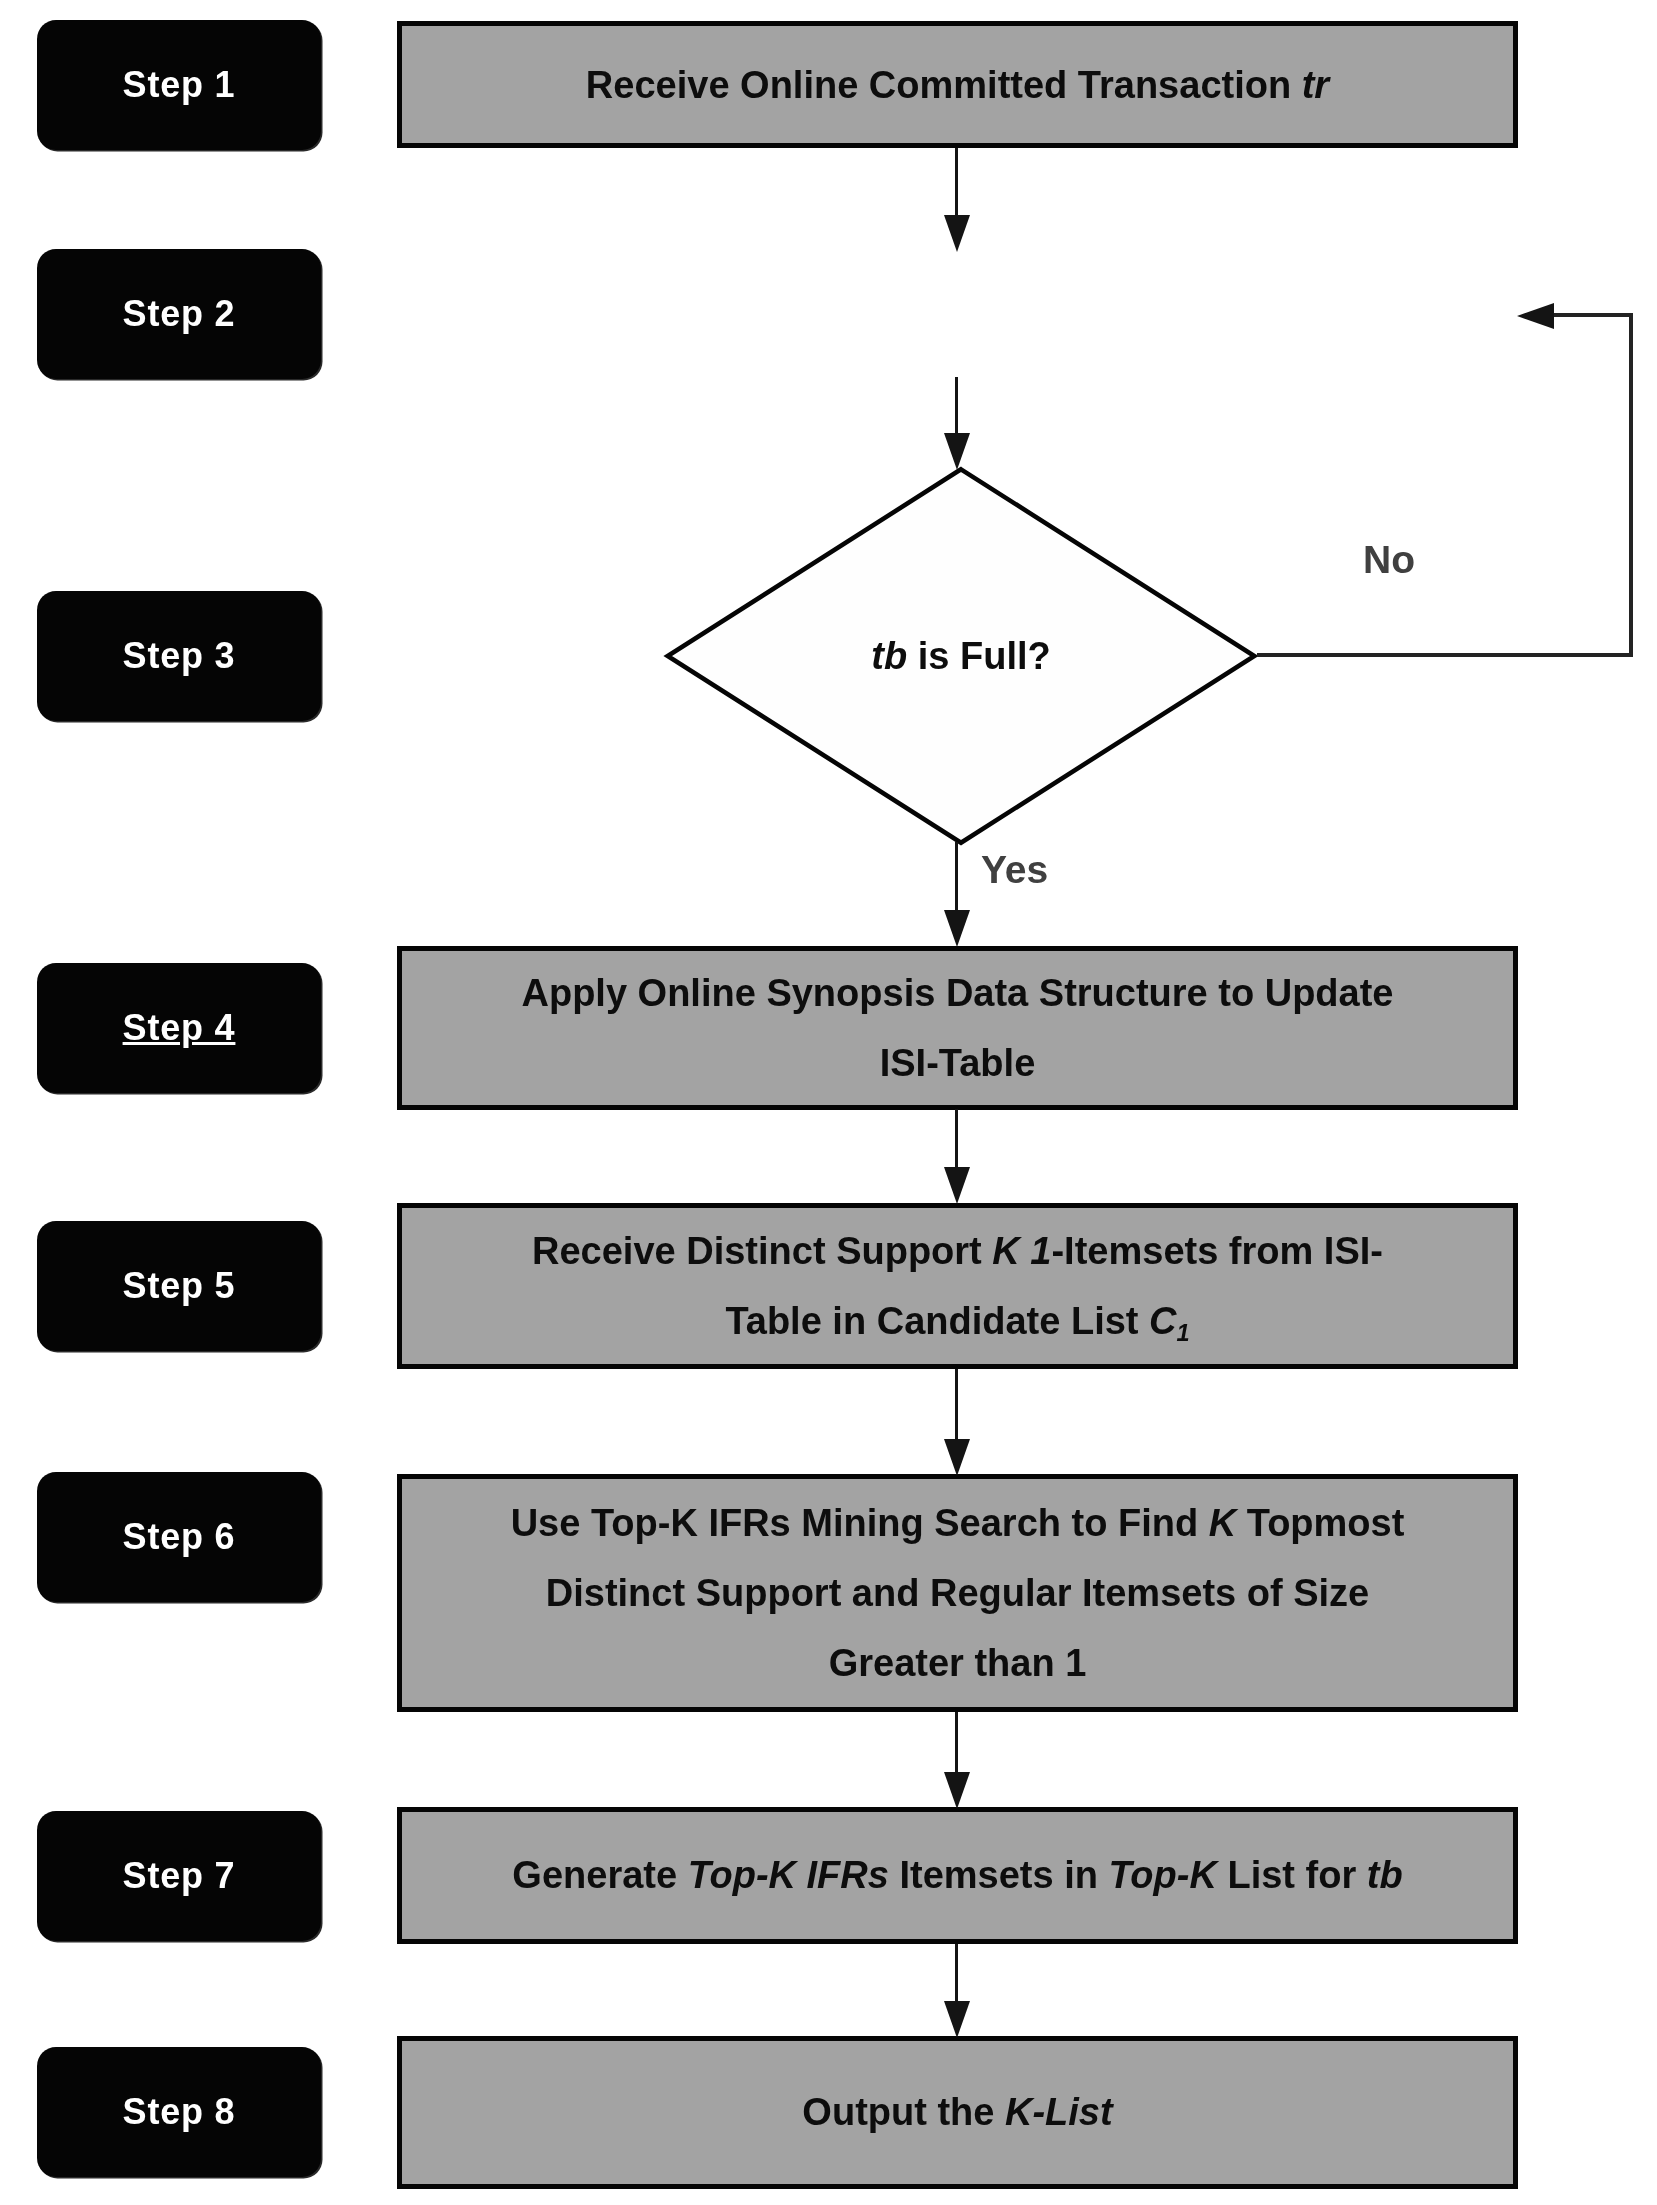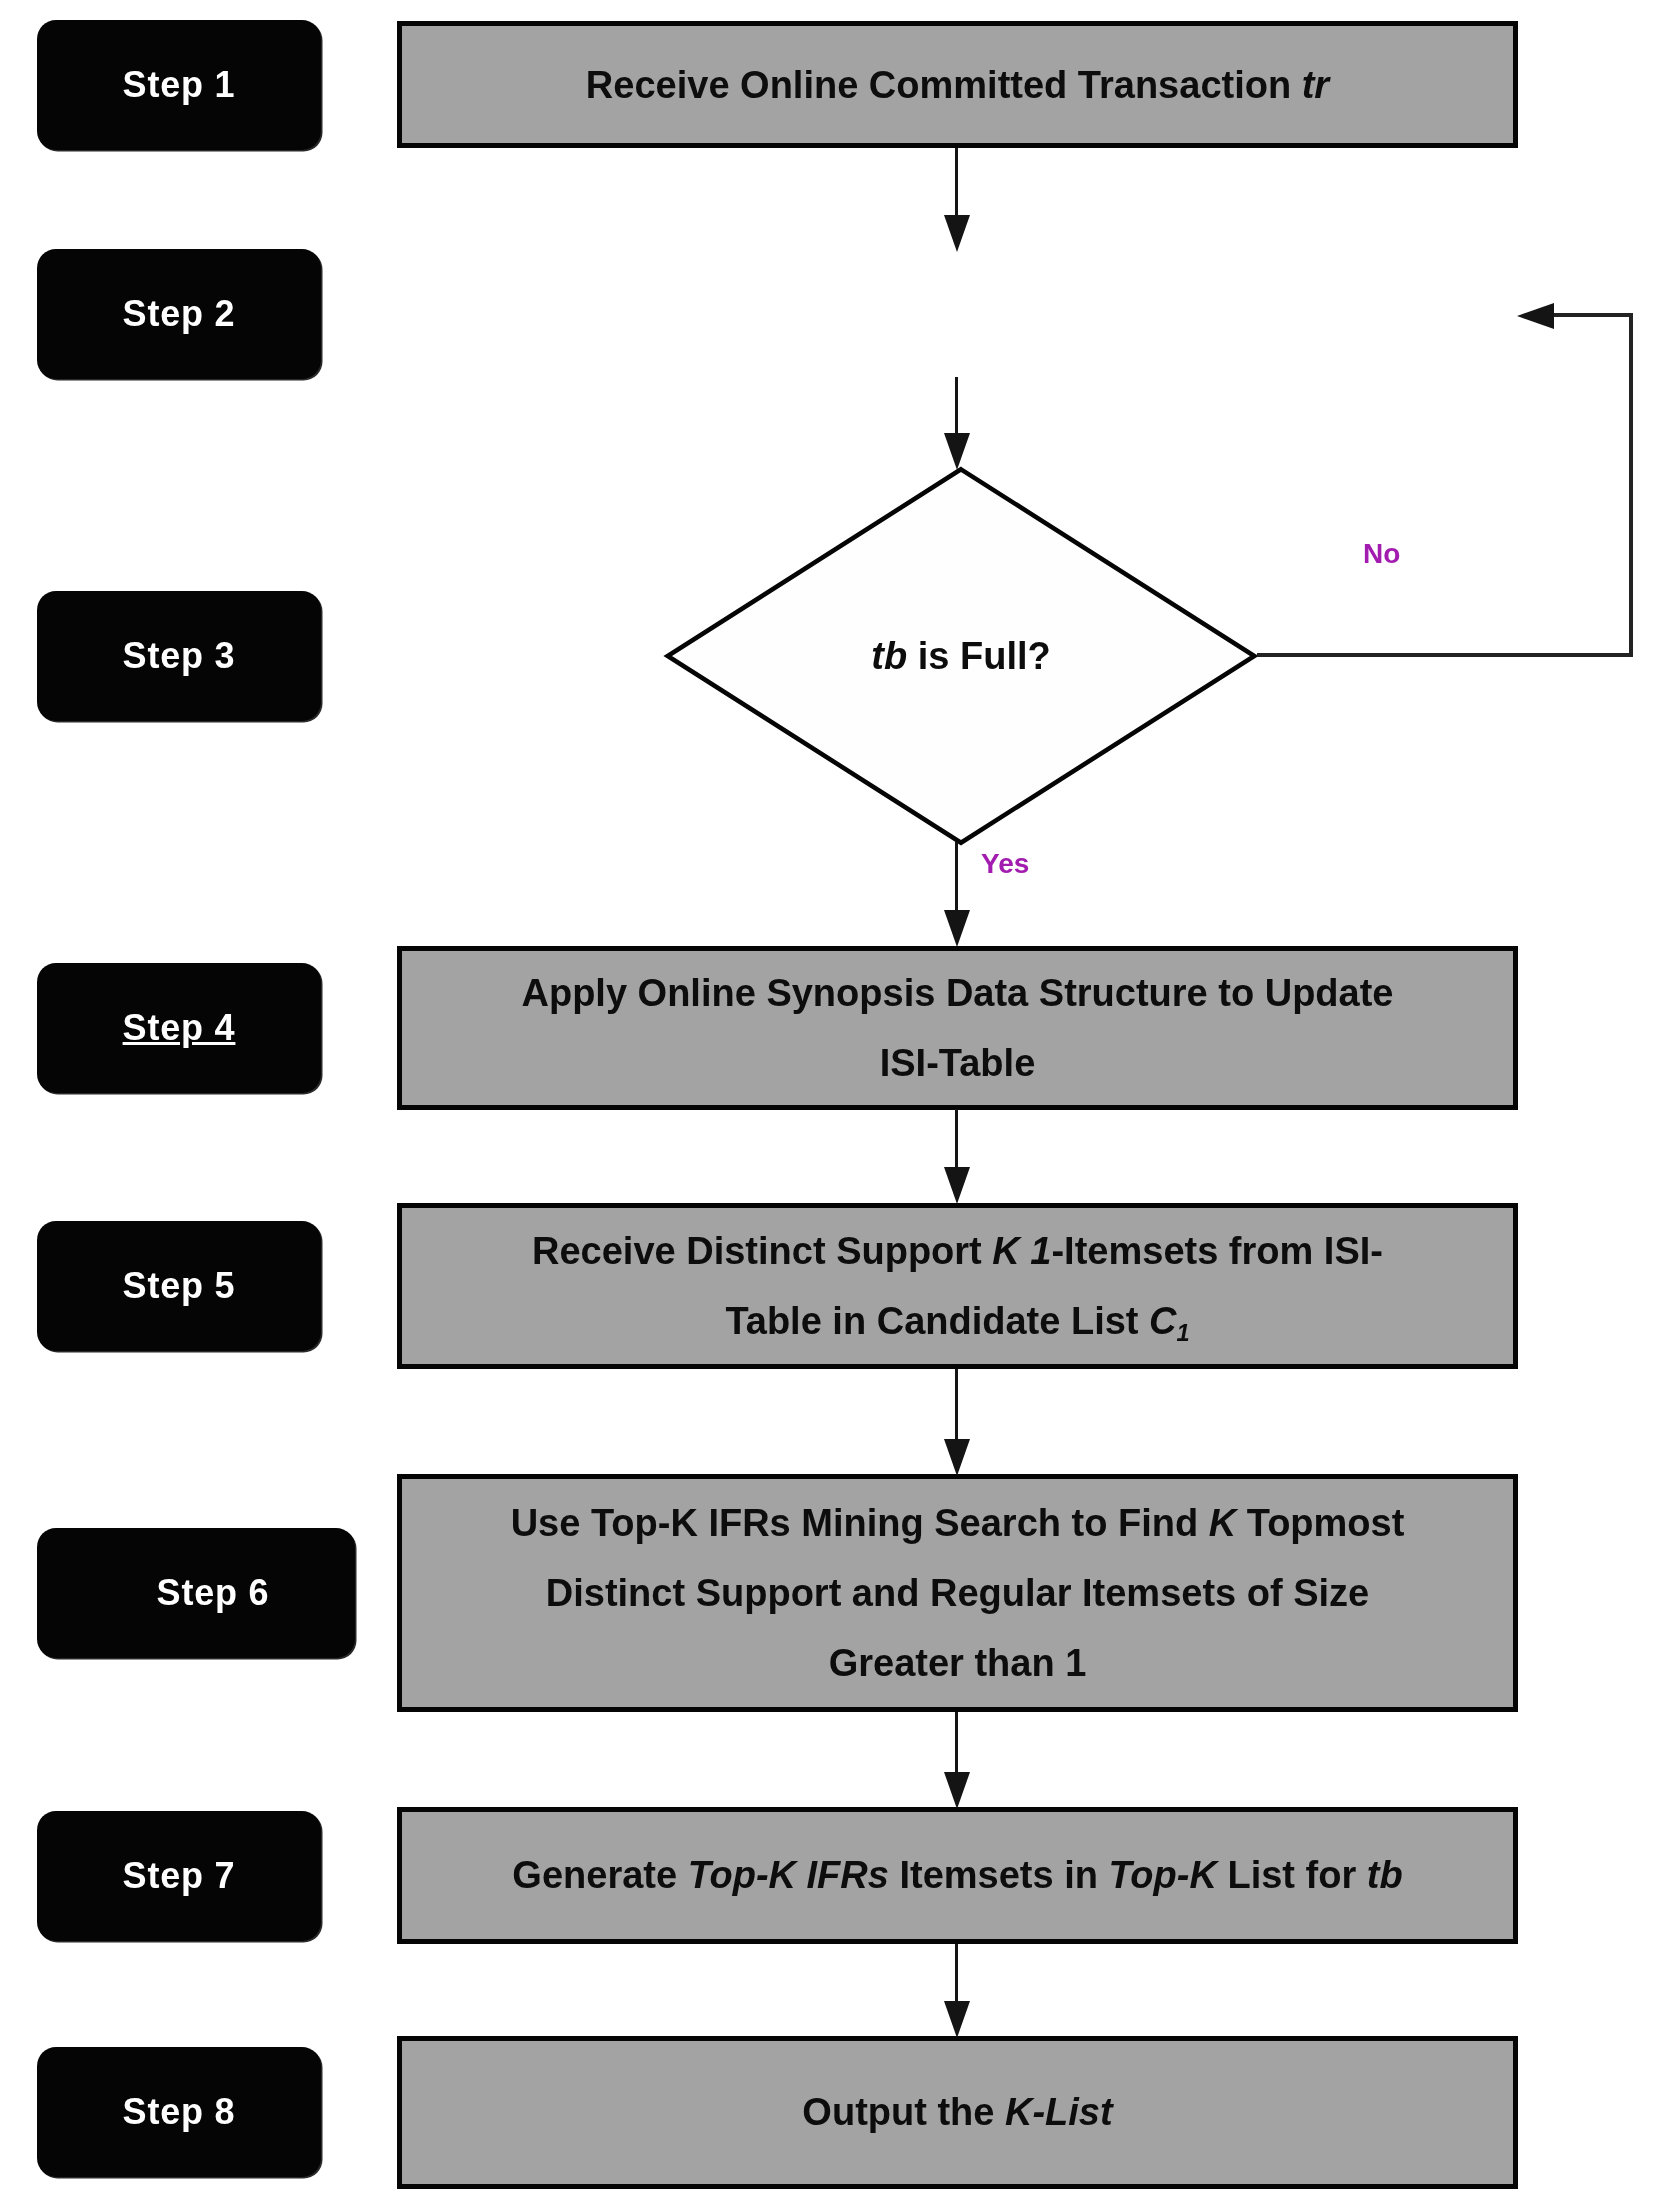--- a/index.html
+++ b/index.html
@@ -31,21 +31,21 @@
 
   
   .arrow-down{position:absolute;width:0;height:0;
     border-left:13px solid transparent;border-right:13px solid transparent;
     border-top:37px solid #141414;}
   .arrow-left{position:absolute;width:0;height:0;
     border-top:13px solid transparent;border-bottom:13px solid transparent;
     border-right:37px solid #141414;}
 
   
-  .branch{position:absolute;font-weight:bold;font-size:28px;color:#a21caf;}
+  .branch{position:absolute;font-weight:bold;font-size:39px;color:#404040;}
 
   
   .diamond-wrap{position:absolute;left:662px;top:464px;width:598px;height:384px;}
   .diamond-text{position:absolute;left:0;top:0;right:0;bottom:0;
     display:flex;align-items:center;justify-content:center;
     font-weight:bold;font-size:38px;color:#0d0d0d;}
 
   
   .i{font-style:italic;}
   .sub{font-size:0.62em;vertical-align:-0.28em;}
@@ -53,21 +53,21 @@
 </head>
 <body>
 
 <div class="stage">
 
   <div class="steplabel" style="top:20px;">Step 1</div>
   <div class="steplabel" style="top:249px;">Step 2</div>
   <div class="steplabel" style="top:591px;">Step 3</div>
   <div class="steplabel" style="top:963px;text-decoration:underline;">Step 4</div>
   <div class="steplabel" style="top:1221px;">Step 5</div>
-  <div class="steplabel" style="top:1528px;padding-left:34px;">Step 6</div>
+  <div class="steplabel" style="top:1472px;">Step 6</div>
   <div class="steplabel" style="top:1811px;">Step 7</div>
   <div class="steplabel" style="top:2047px;">Step 8</div>
 
   <div class="node" style="top:21.4px;height:127px;">
       <span><span>Receive Online Committed Transaction </span><span class="i">tr</span></span>
     </div>
   <div class="node" style="top:946px;height:164px;">
       <span><span>Apply Online Synopsis Data Structure to Update</span><br><span>ISI-Table</span></span>
     </div>
   <div class="node" style="top:1203px;height:166px;">

